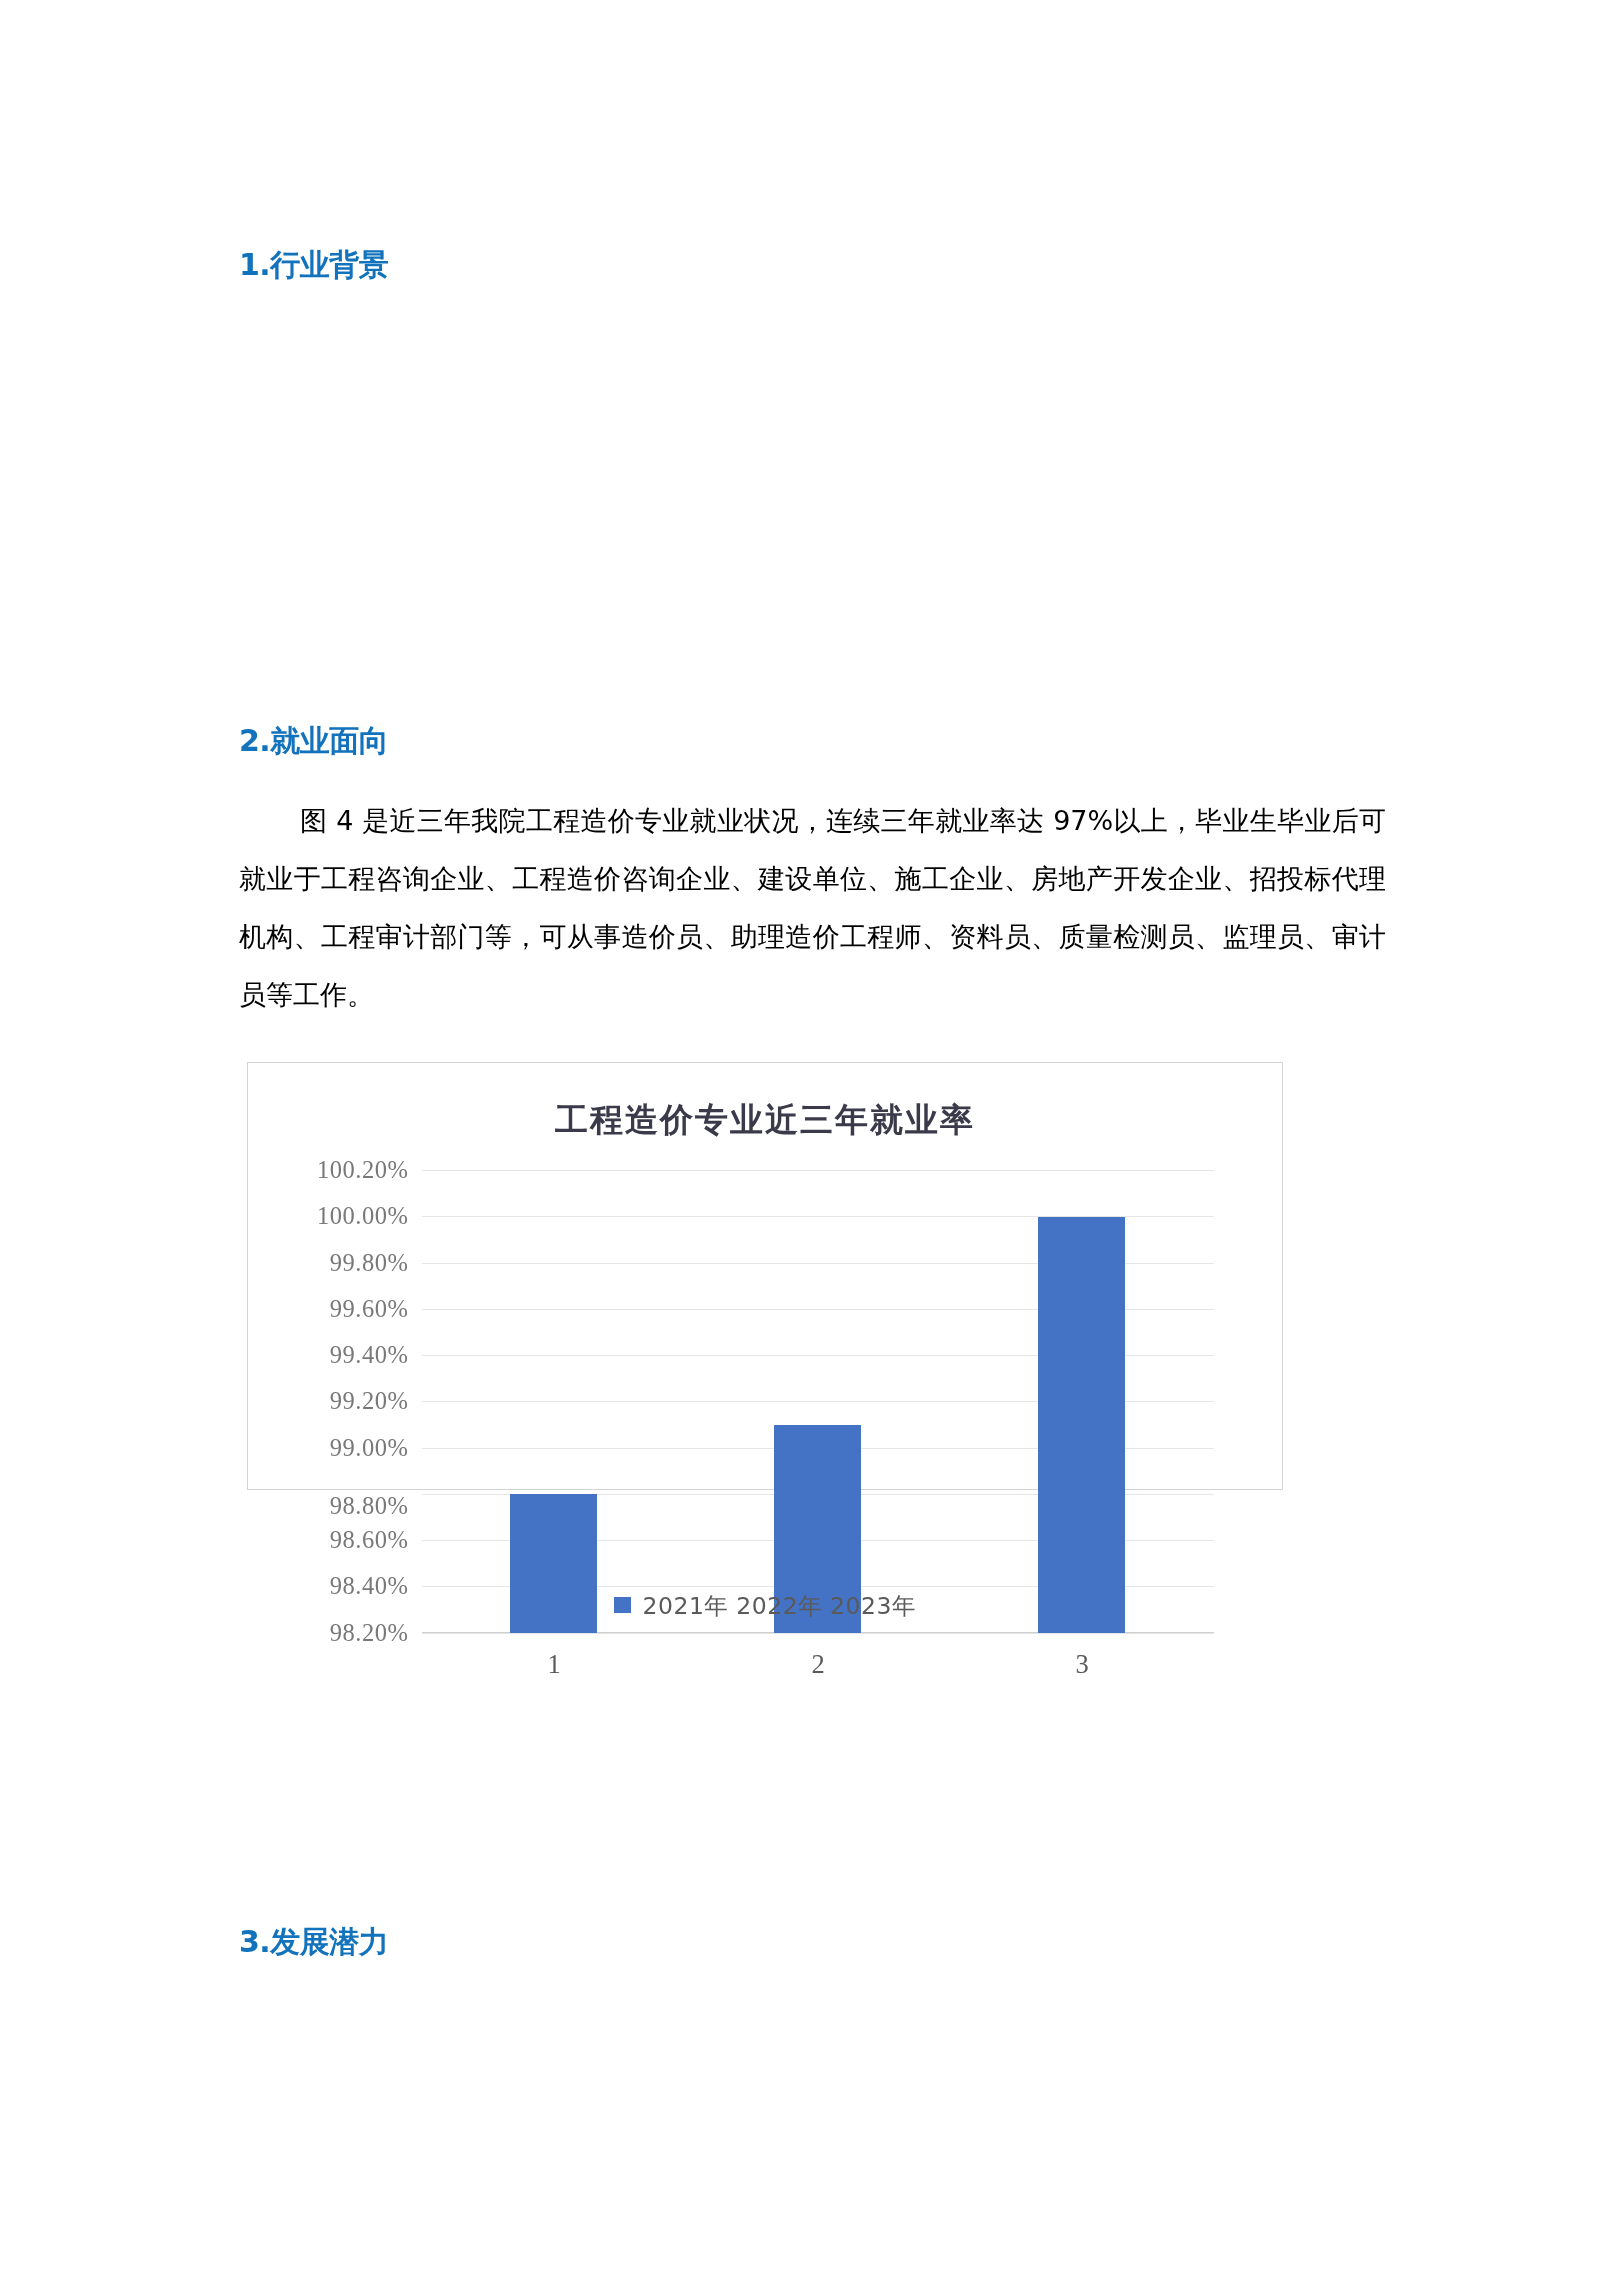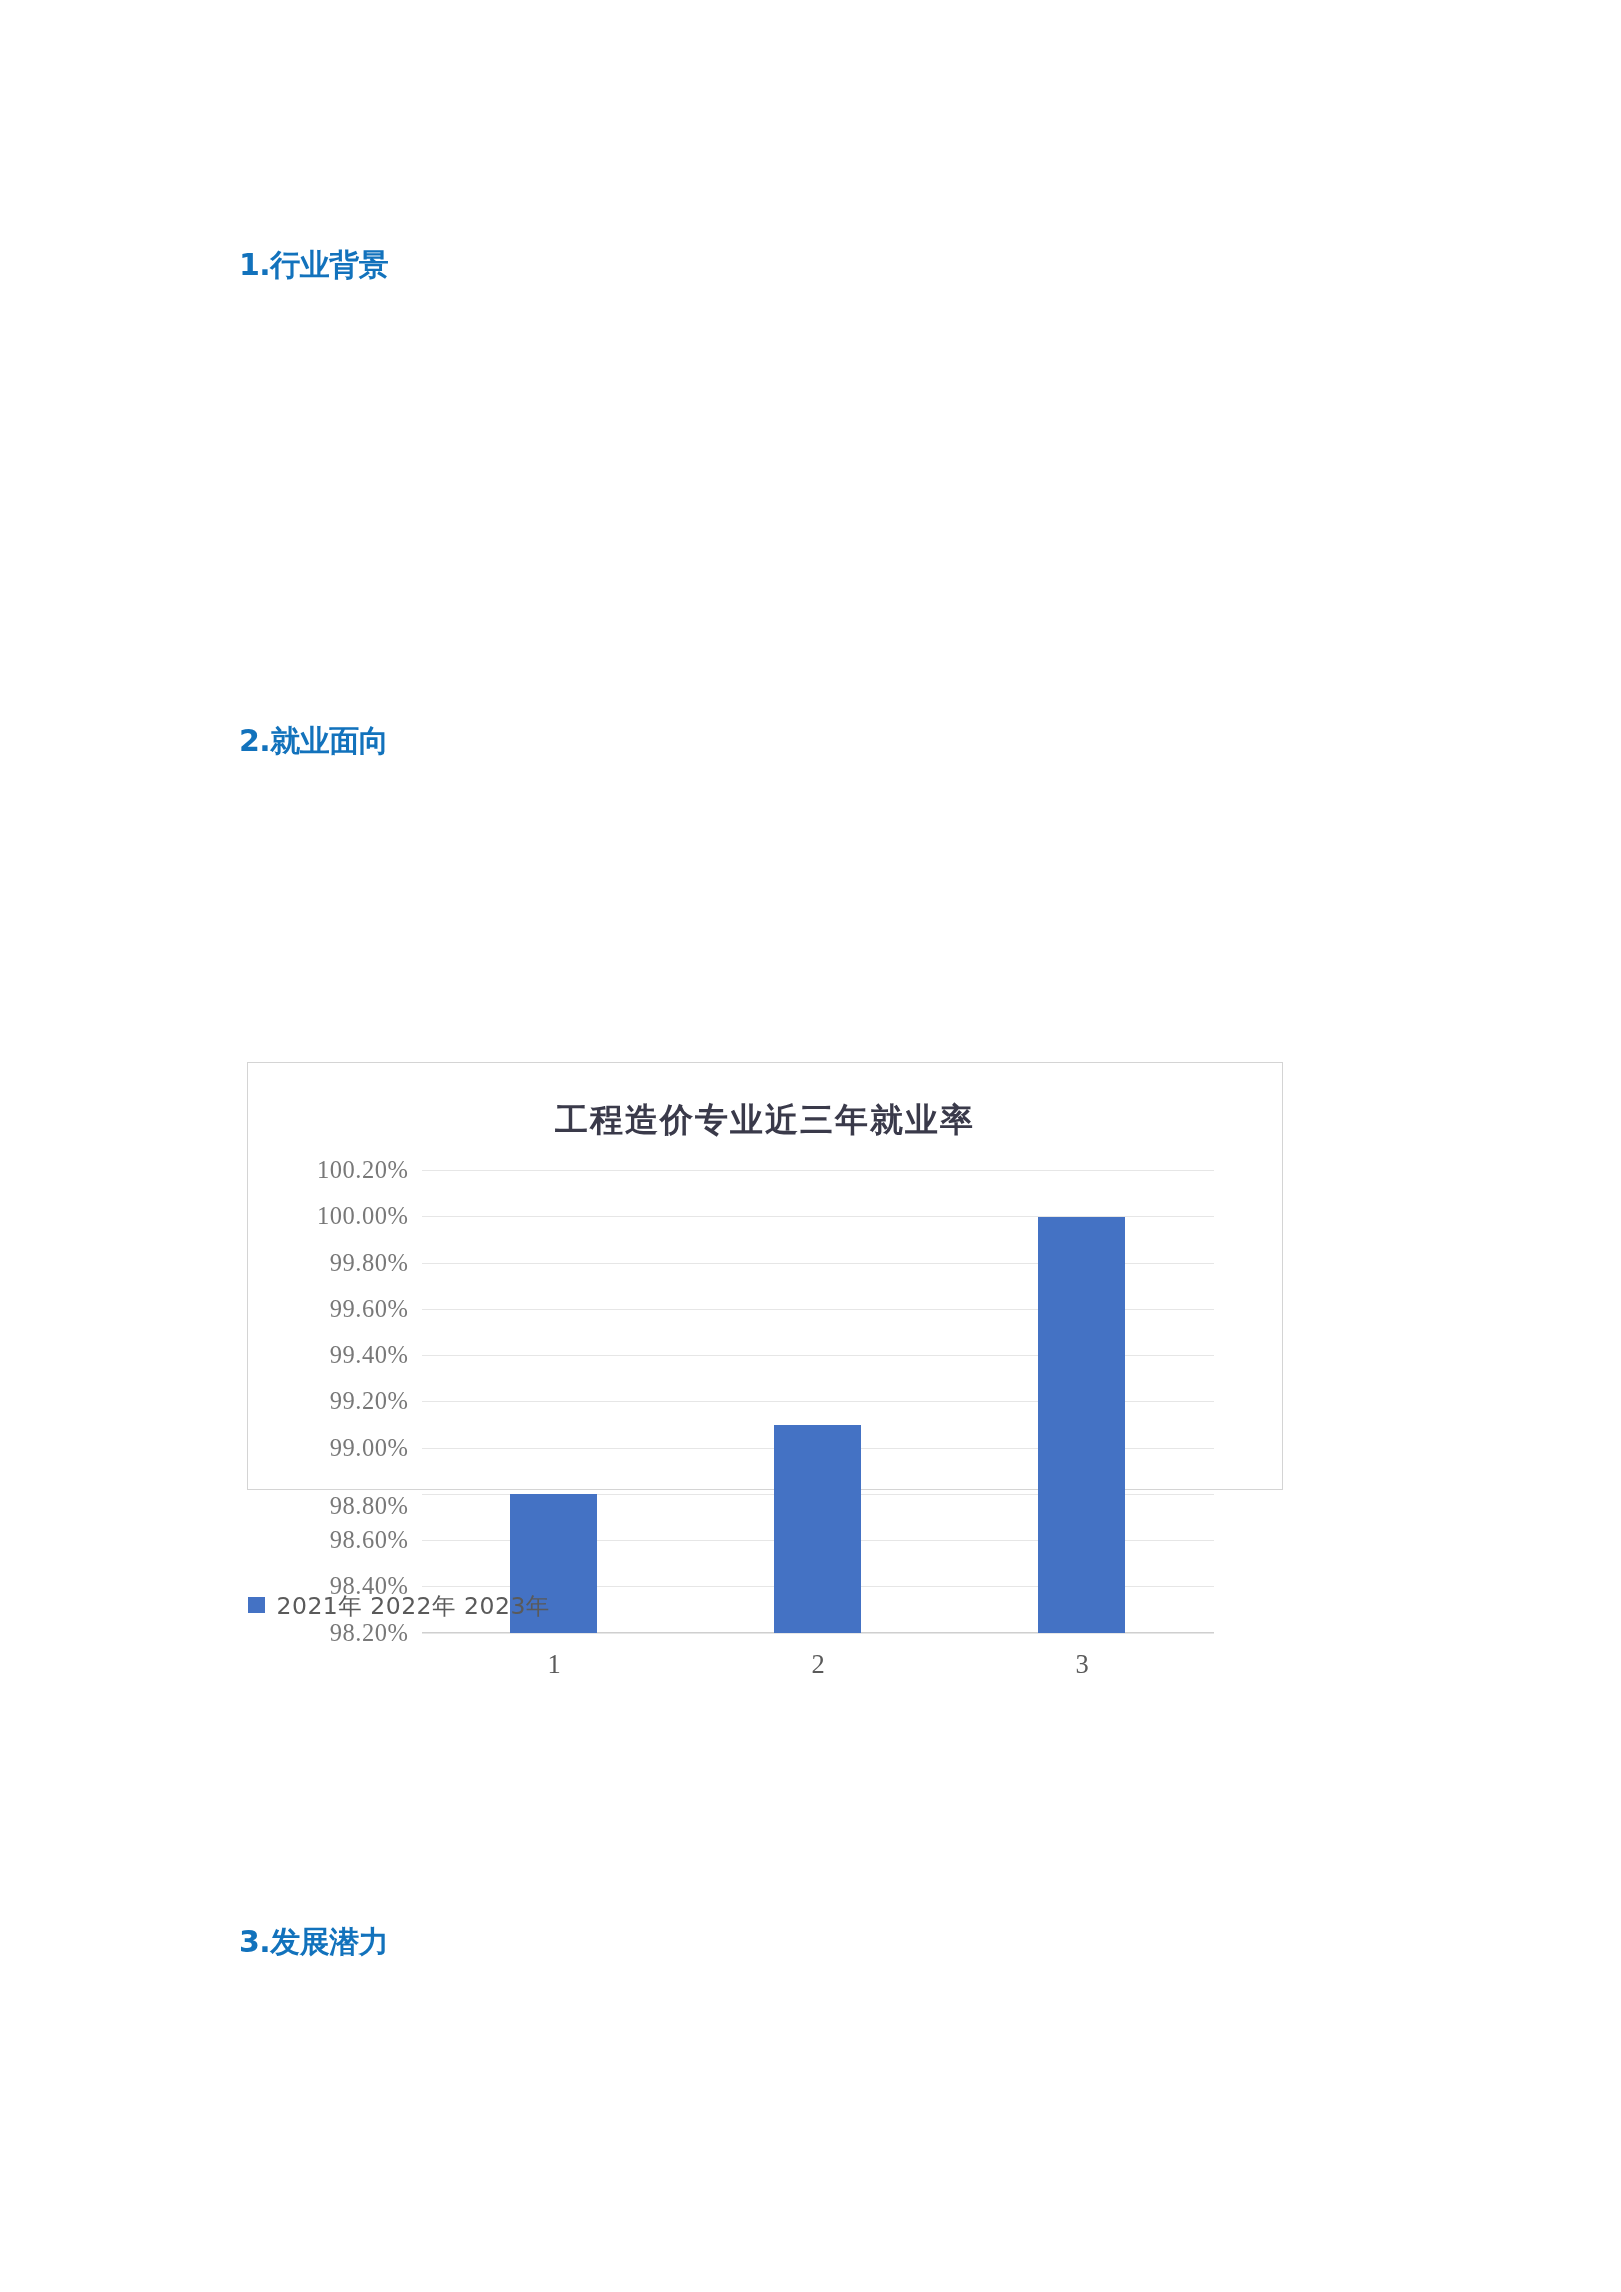--- a/index.html
+++ b/index.html
@@ -132,20 +132,21 @@
     font-family: "Liberation Serif", "DejaVu Serif", serif;
     font-size: 26.5px;
     color: #5a5a5a;
   }
 
   .chart-legend {
     position: absolute;
     left: 0;
     top: 527px;
     width: 100%;
+    text-align: center;
     white-space: nowrap;
   }
   .legend-swatch {
     display: inline-block;
     width: 16.7px;
     height: 16.7px;
     background: #4472C4;
     vertical-align: middle;
     margin-right: 11.8px;
     position: relative;
@@ -175,20 +176,21 @@
 </head>
 <body>
 
 <div class="page">
 
   <h2 class="section-heading" id="heading-1">1.行业背景</h2>
 
 
   <h2 class="section-heading" id="heading-2">2.就业面向</h2>
 
+  <p class="body-par" id="par-2">图 4 是近三年我院工程造价专业就业状况，连续三年就业率达 97%以上，毕业生毕业后可就业于工程咨询企业、工程造价咨询企业、建设单位、施工企业、房地产开发企业、招投标代理机构、工程审计部门等，可从事造价员、助理造价工程师、资料员、质量检测员、监理员、审计员等工作。</p>
 
   <div id="chart-figure">
     <div class="chart-title">工程造价专业近三年就业率</div>
 
     <div class="plot" id="plot-area">
       <div class="axis-bottom"></div>
     <div class="gridline" style="top: 0px;"></div>
         <div class="ytick" style="top: 0px;">100.20%</div>
         <div class="gridline" style="top: 46px;"></div>
         <div class="ytick" style="top: 46px;">100.00%</div>

